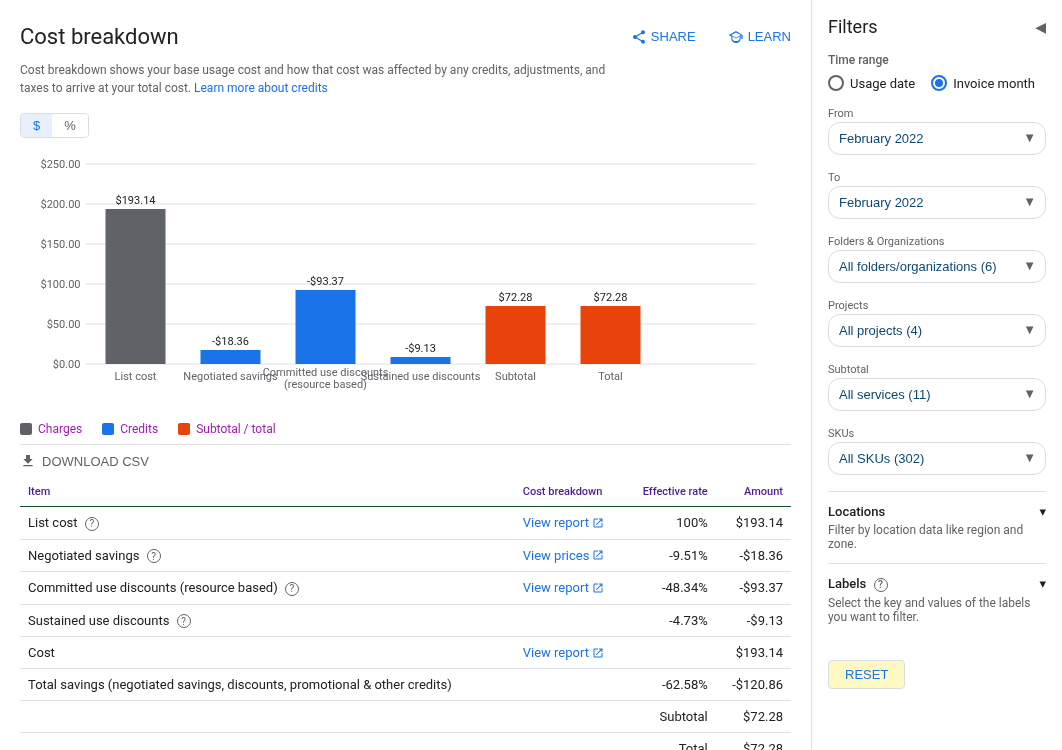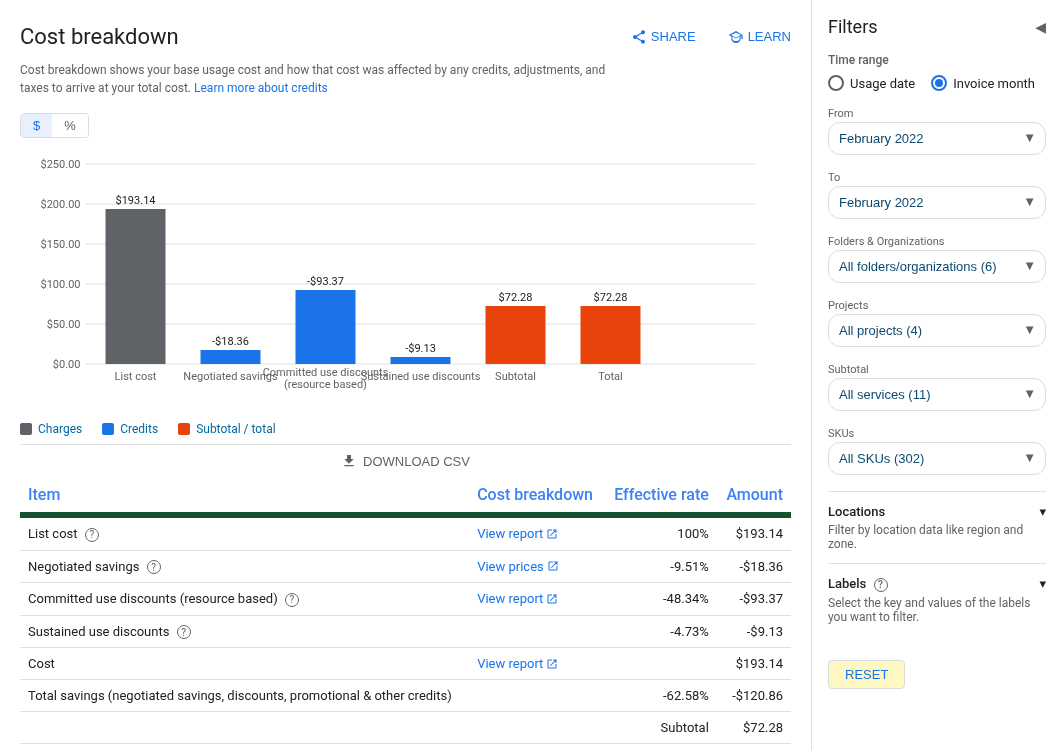--- a/index.html
+++ b/index.html
@@ -19,31 +19,31 @@
     .description a { color: #1a73e8; text-decoration: none; }
     
     
     .toggle-group { display: flex; border: 1px solid #dadce0; border-radius: 4px; overflow: hidden; margin-bottom: 16px; width: fit-content; }
     .toggle-btn { padding: 4px 12px; font-size: 13px; cursor: pointer; border: none; background: #fff; color: #5f6368; }
     .toggle-btn.active { background: #e8f0fe; color: #1a73e8; font-weight: 500; }
     
     
     .chart-container { position: relative; height: 260px; margin-bottom: 8px; }
     .chart-svg { width: 100%; height: 240px; }
-    .chart-legend { display: flex; gap: 20px; margin-top: 4px; align-items: center; font-size: 12px; color: #0369a1; }
+    .chart-legend { display: flex; gap: 20px; margin-top: 4px; align-items: center; font-size: 12px; color: #a21caf; }
     .legend-item { display: flex; align-items: center; gap: 6px; }
     .legend-dot { width: 12px; height: 12px; border-radius: 2px; }
     
     
-    .download-row { display: flex; justify-content: center; margin-bottom: 8px; }
+    .download-row { display: flex; justify-content: flex-start; margin-bottom: 8px; }
     .download-btn { display: flex; align-items: center; gap: 6px; color: #5f6368; font-size: 13px; cursor: pointer; border: none; background: none; font-weight: 500; }
     
     
     .breakdown-table { width: 100%; border-collapse: collapse; font-size: 13px; }
-    .breakdown-table th { text-align: left; padding: 8px 8px; color: #3b82f6; font-weight: 500; border-bottom: 6px solid #14532d; font-size: 16px; }
+    .breakdown-table th { text-align: left; padding: 8px 8px; color: #4c1d95; font-weight: 500; border-bottom: 1px solid #14532d; font-size: 11px; }
     .breakdown-table th:last-child, .breakdown-table td:last-child { text-align: right; }
     .breakdown-table th:nth-child(3), .breakdown-table td:nth-child(3) { text-align: right; }
     .breakdown-table td { padding: 8px 8px; border-bottom: 1px solid #e0e0e0; color: #202124; }
     .breakdown-table tr:last-child td { border-bottom: none; }
     .view-link { color: #1a73e8; cursor: pointer; text-decoration: none; display: inline-flex; align-items: center; gap: 3px; }
     .help-icon { display: inline-flex; align-items: center; justify-content: center; width: 14px; height: 14px; border-radius: 50%; border: 1px solid #5f6368; color: #5f6368; font-size: 10px; cursor: pointer; vertical-align: middle; margin-left: 4px; }
     .subtotal-row td { font-weight: 400; background: #fff; }
     .subtotal-label { text-align: right !important; color: #5f6368; }
     
     

